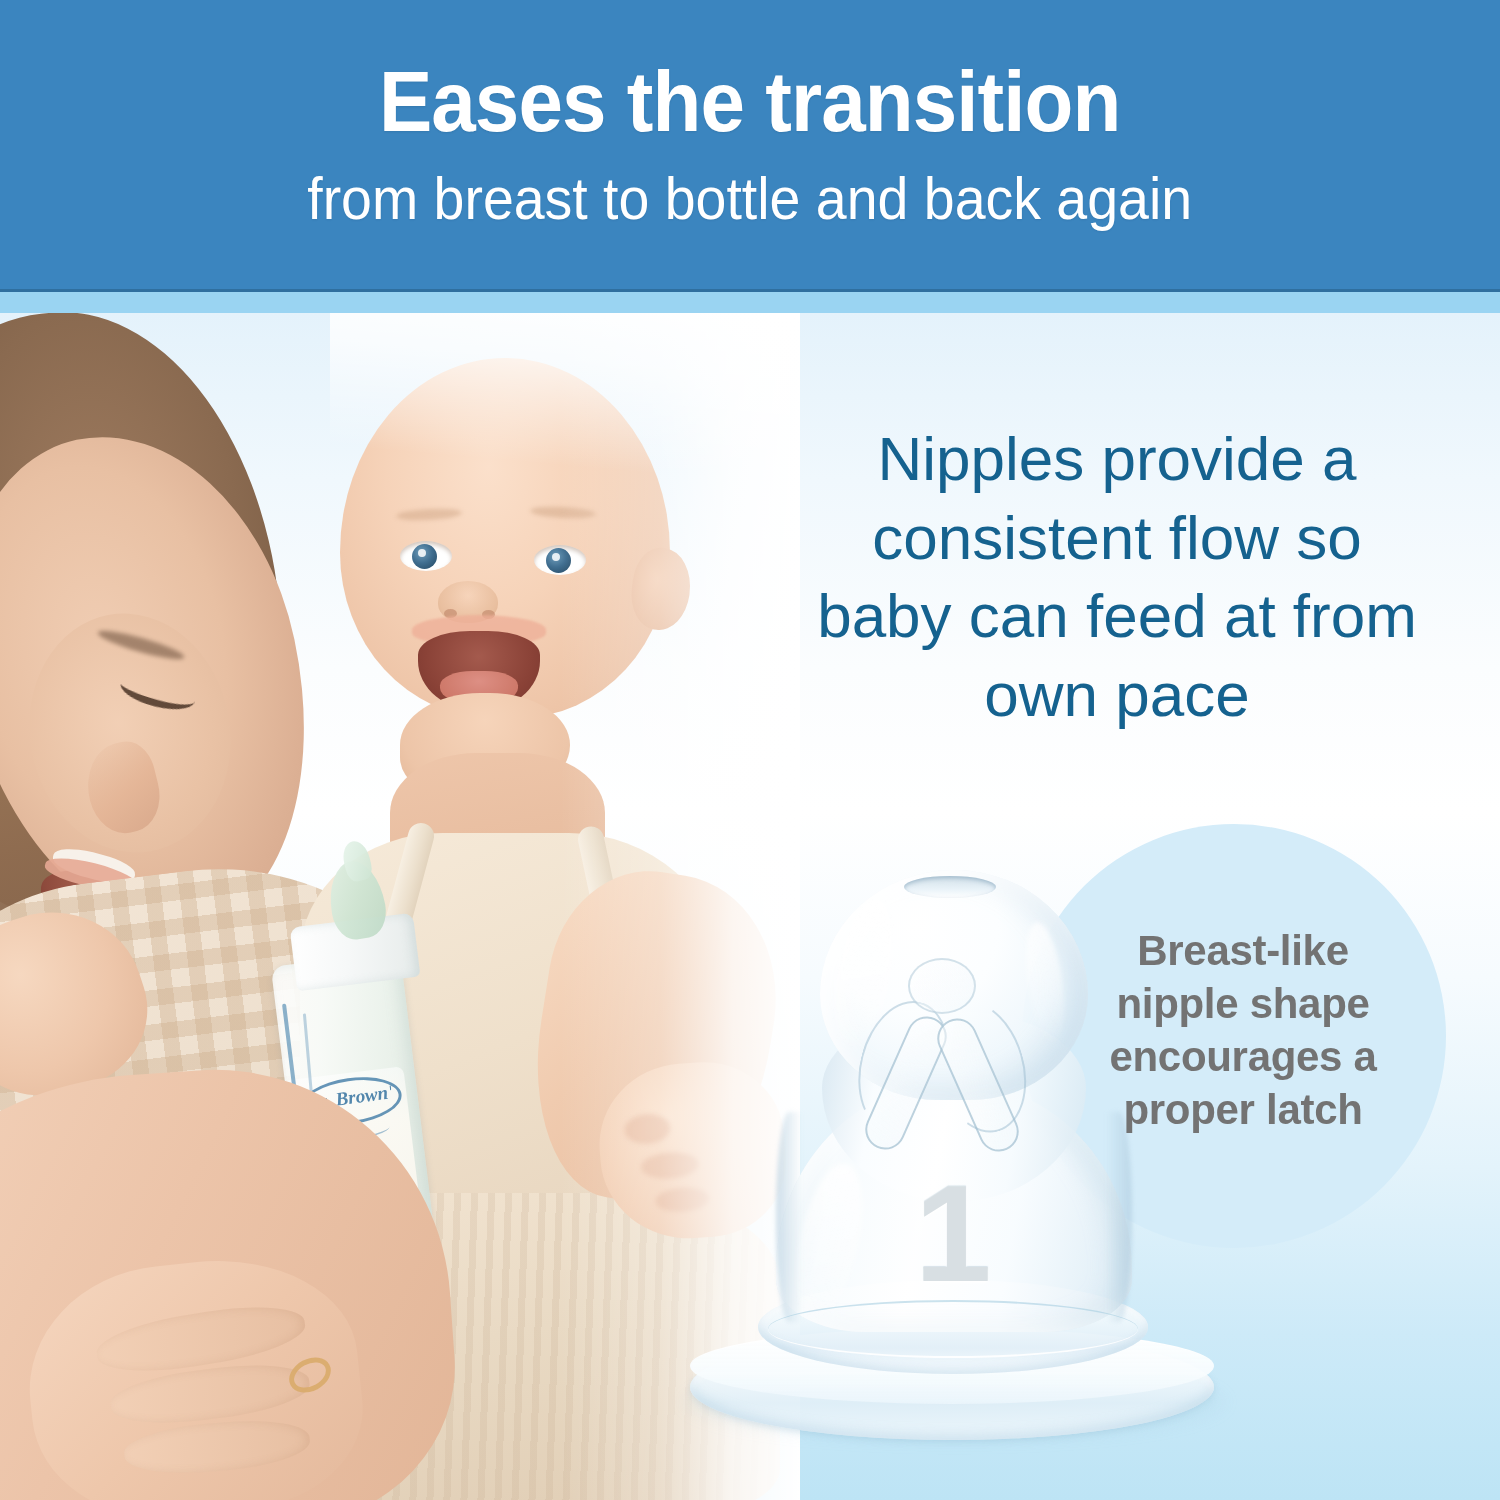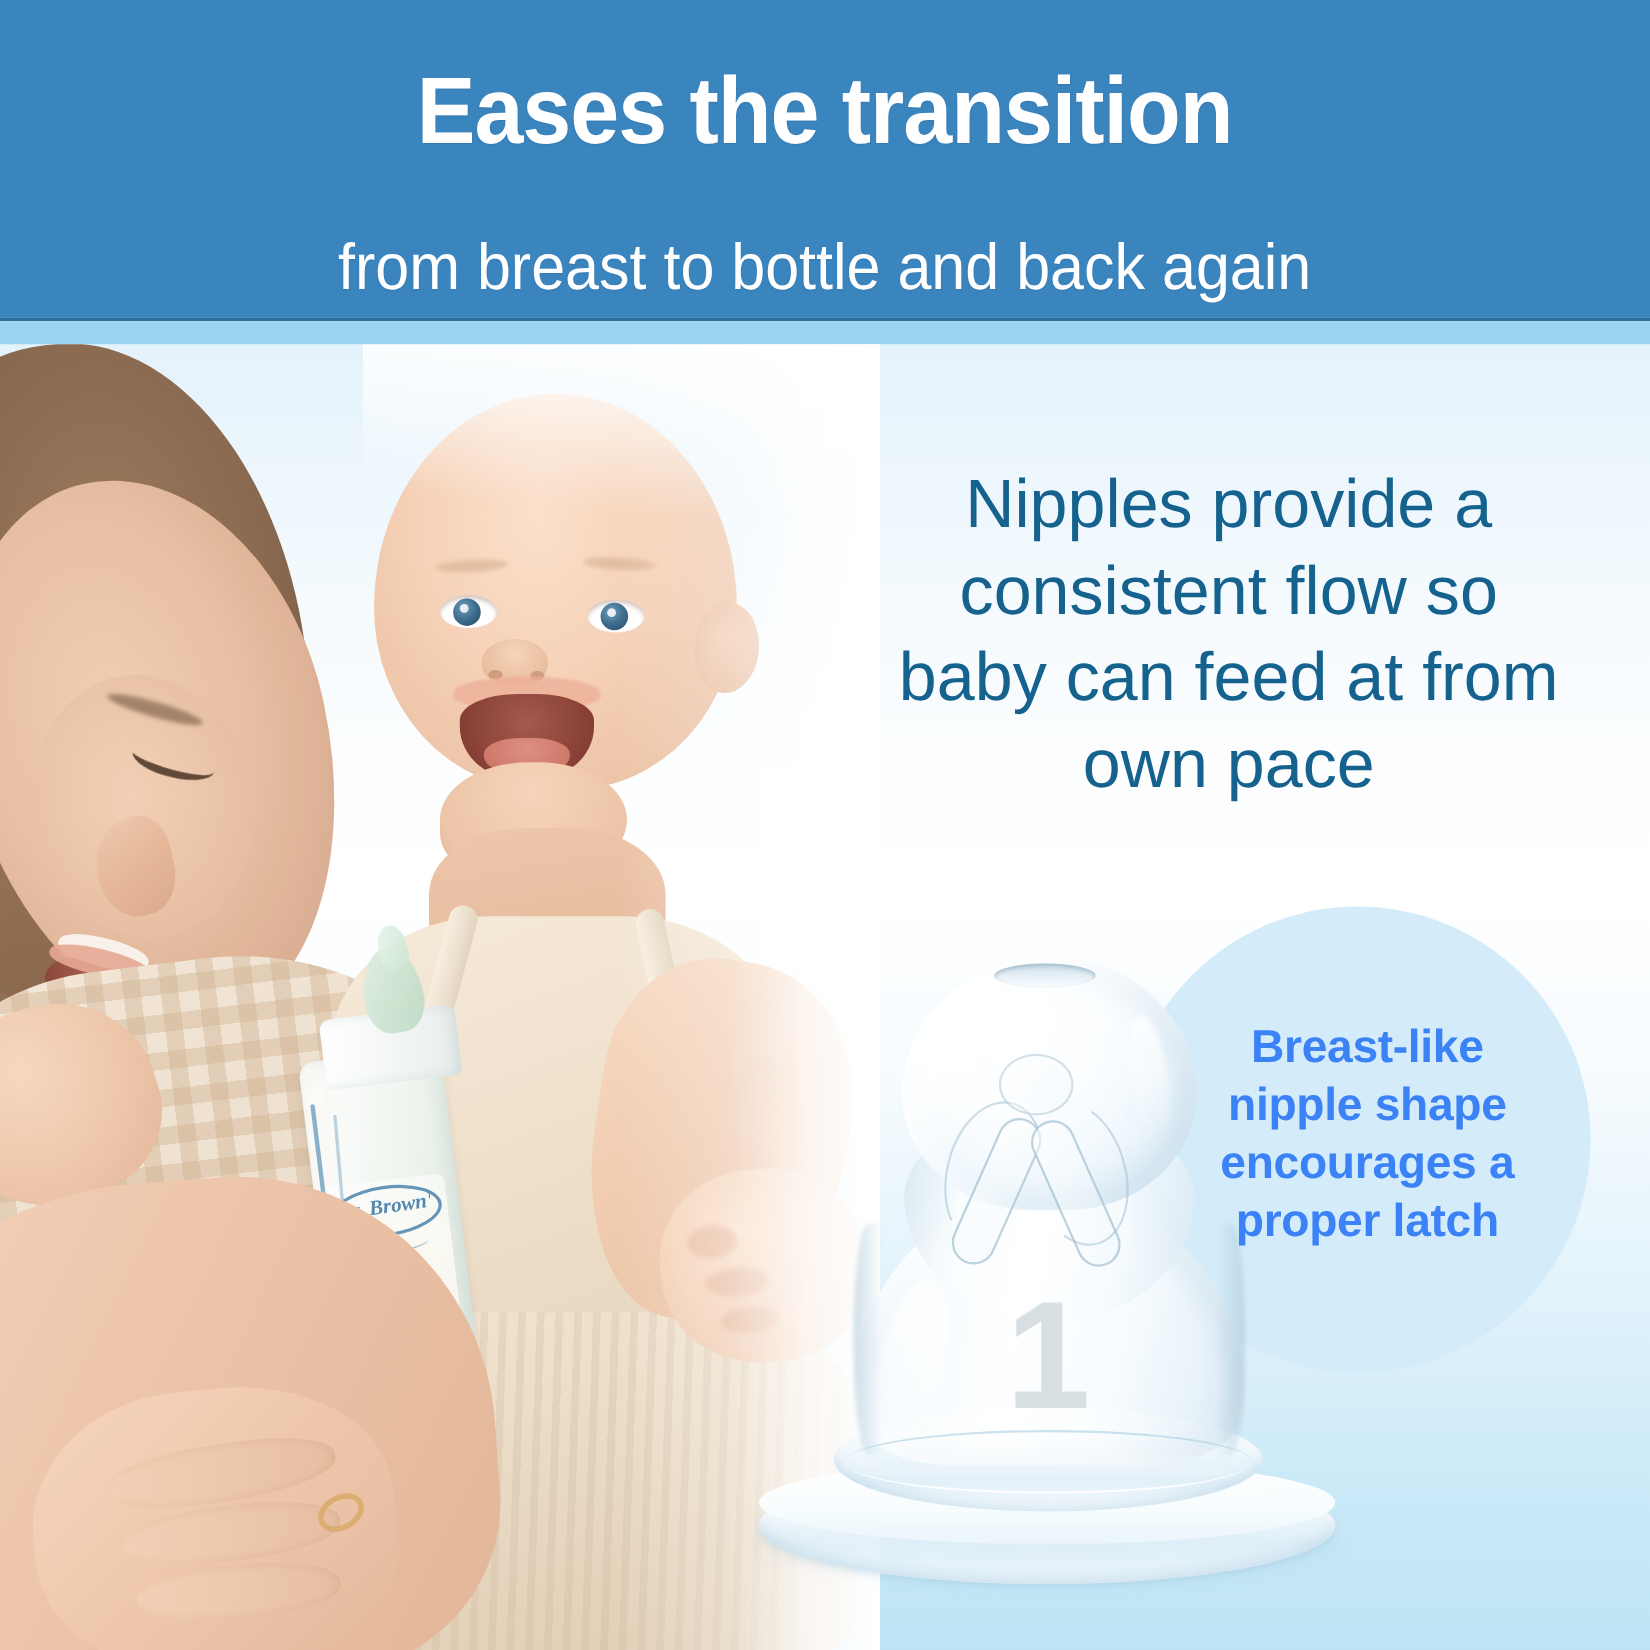--- a/index.html
+++ b/index.html
@@ -43,21 +43,20 @@
     left: 0;
     top: 0;
     width: 1500px;
     height: 289px;
     background: #3b85bf;
     box-sizing: border-box;
     display: flex;
     flex-direction: column;
     align-items: center;
     justify-content: flex-start;
-    gap: 44px;
   }
   .header-rule {
     position: absolute;
     left: 0;
     top: 289px;
     width: 1500px;
     height: 3px;
     background: #2f6f9f;
   }
   .header-strip {
@@ -121,21 +120,21 @@
     height: 424px;
     border-radius: 50%;
     background: #d4ecf9;
   }
   .callout-text {
     position: absolute;
     left: 1078px;
     top: 925px;
     width: 330px;
     text-align: center;
-    color: #3b82f6;
+    color: #737373;
     font-family: "Liberation Sans Narrow", "Liberation Sans", sans-serif;
     font-weight: 700;
     font-size: 42px;
     line-height: 1.26;
     letter-spacing: -0.3px;
   }
 
   
   .photo {
     position: absolute;

